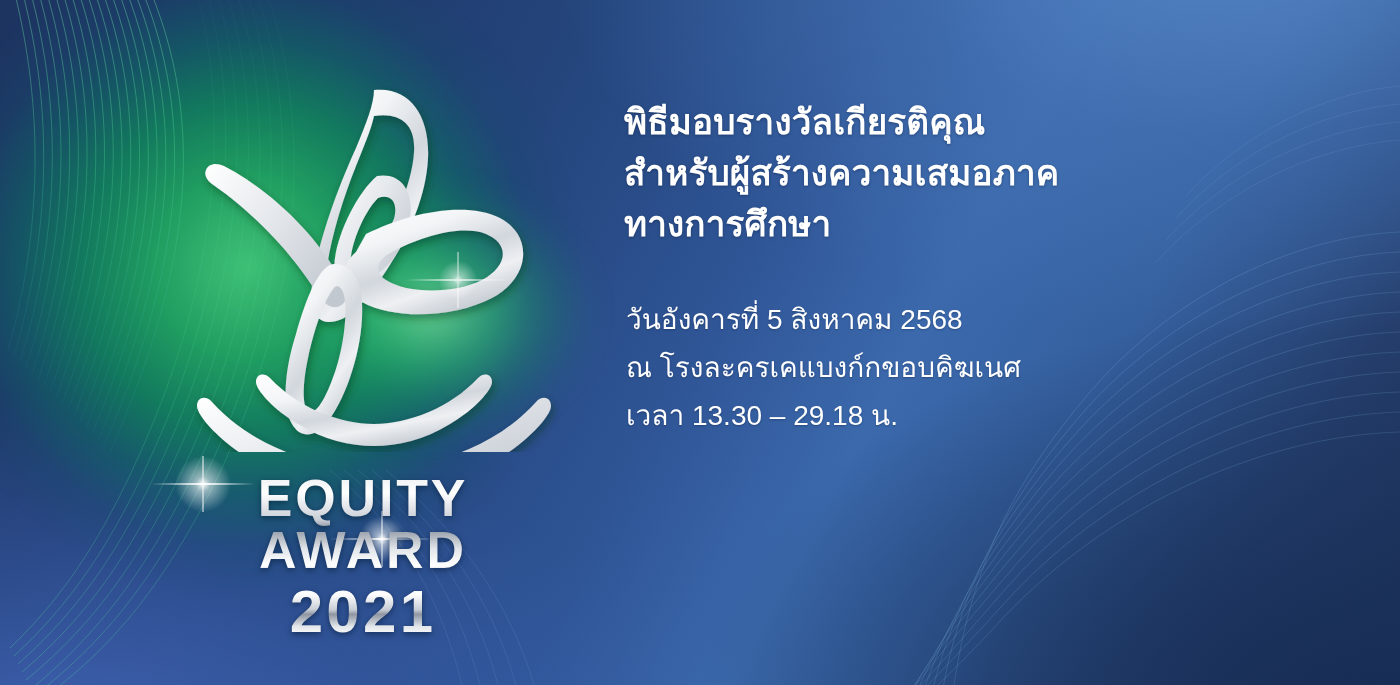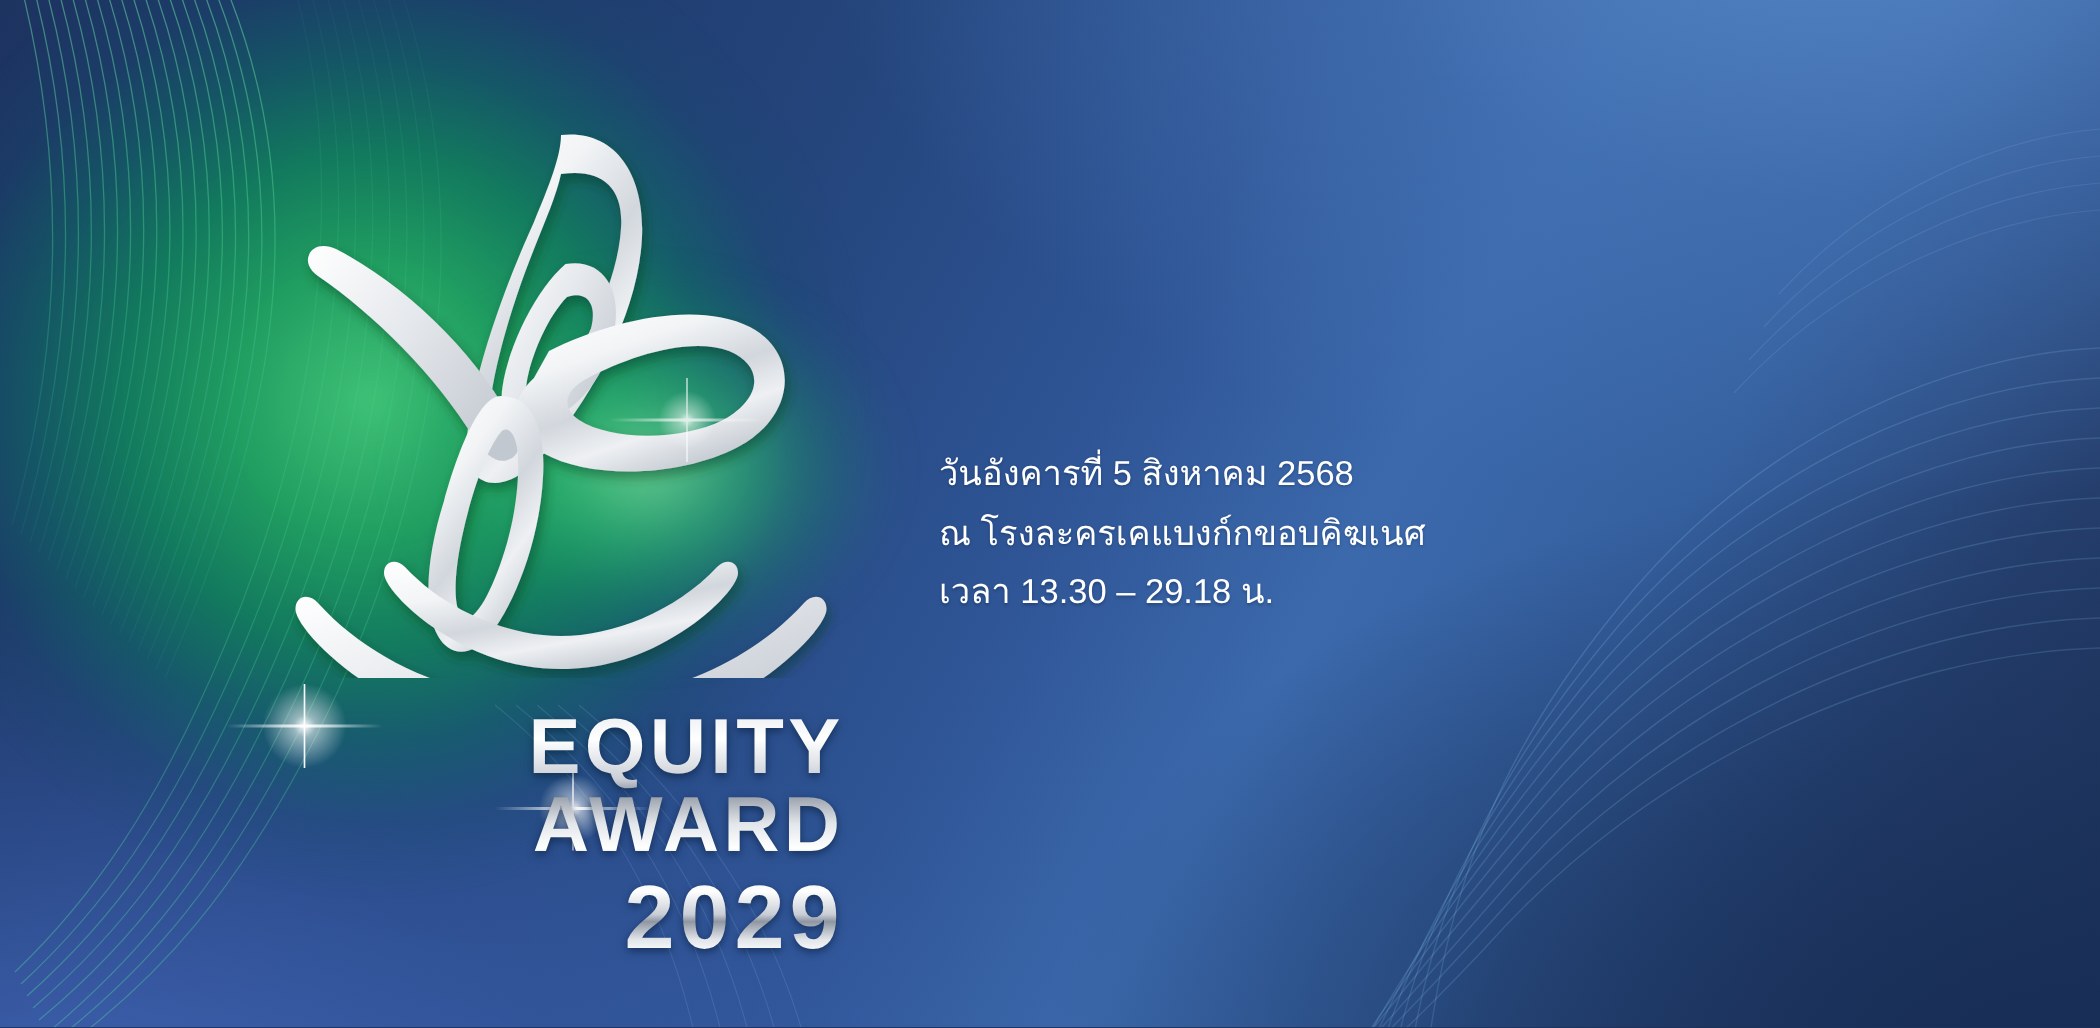--- a/index.html
+++ b/index.html
@@ -96,21 +96,20 @@
     letter-spacing:.055em;
     line-height:1;
     background:linear-gradient(180deg,
       #e9ecef 0%, #ffffff 20%, #c9ced6 46%,
       #8f96a2 54%, #e2e6ea 74%, #ffffff 90%, #aeb4be 100%);
     -webkit-background-clip:text;
     background-clip:text;
     color:transparent;
     -webkit-text-fill-color:transparent;
     filter:drop-shadow(0 2px 3px rgba(0,20,45,.55));
-    text-align:right;
   }
   .wordmark .line1{font-size:52px;}
   .wordmark .line2{font-size:60px; margin-top:6px;}
 
   .sparkle{
     position:absolute;
     width:64px; height:64px;
     background:radial-gradient(circle, rgba(255,255,255,.98) 0%, rgba(255,255,255,.55) 16%, rgba(255,255,255,0) 62%);
     pointer-events:none;
   }
@@ -134,21 +133,21 @@
   .headline{
     position:absolute; top:96px; left:0;
     font-size:35px; font-weight:bold; line-height:1.46;
     letter-spacing:.005em;
     text-shadow:0 1px 3px rgba(0,15,40,.35);
   }
   .headline div{white-space:nowrap;}
 
   .details{
     position:absolute; top:296px; left:2px;
-    font-size:23px; line-height:1.72; font-weight:normal;
+    font-size:28px; line-height:1.72; font-weight:normal;
     text-shadow:0 1px 2px rgba(0,15,40,.3);
   }
   .details div{white-space:nowrap;}
 
   .cta{
     position:absolute; top:452px; left:2px;
   }
   .cta .cta-title{
     font-size:25px; font-weight:bold; line-height:1.3;
     margin-bottom:10px;
@@ -360,25 +359,30 @@
       </g>
     </svg>
   </div>
 
   <div class="sparkle s1"></div>
   <div class="sparkle s2"></div>
   <div class="sparkle s3"></div>
 
   <div class="wordmark">
     <div class="line1">EQUITY AWARD</div>
-    <div class="line2">2029</div>
+    <div class="line2">2021</div>
   </div>
 
   <div class="content">
 
+    <div class="headline">
+      <div>พิธีมอบรางวัลเกียรติคุณ</div>
+      <div>สำหรับผู้สร้างความเสมอภาค</div>
+      <div>ทางการศึกษา</div>
+    </div>
 
     <div class="details">
       <div>วันอังคารที่ 5 สิงหาคม 2568</div>
       <div>ณ โรงละครเคแบงก์กขอบคิฆเนศ</div>
       <div>เวลา 13.30 – 29.18 น.</div>
     </div>
 
 
   </div>
 </div>

